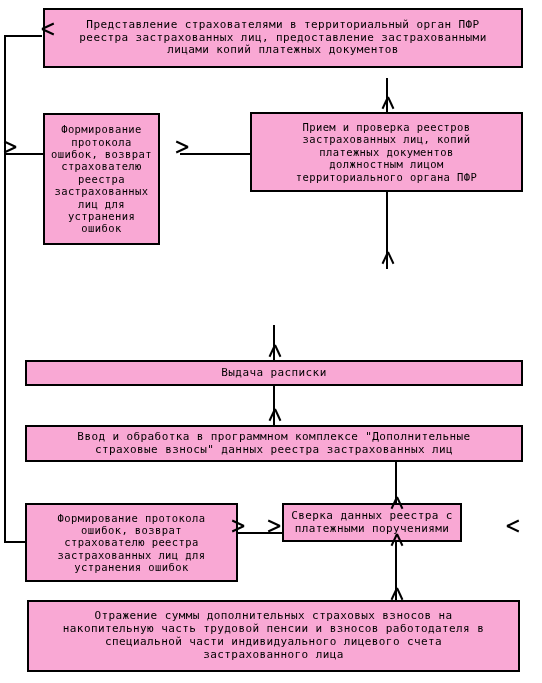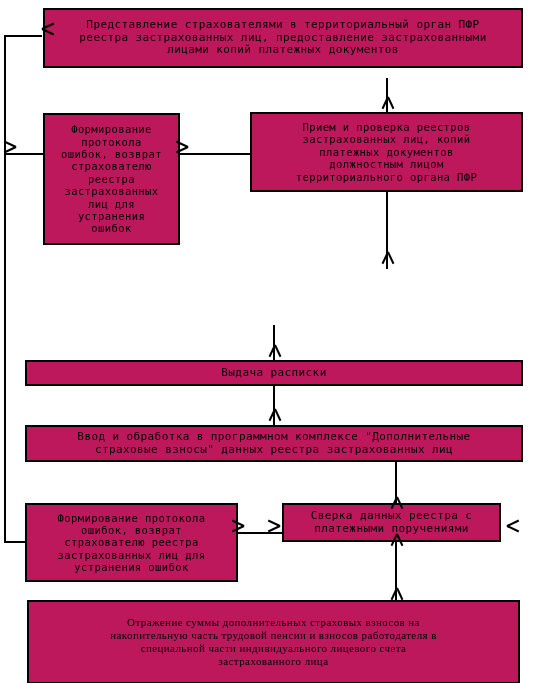--- a/index.html
+++ b/index.html
@@ -12,21 +12,21 @@
     width: 542px;
     height: 683px;
     background: #ffffff;
     overflow: hidden;
     font-family: "DejaVu Sans Mono", "Liberation Mono", monospace;
   }
   .node {
     position: absolute;
     box-sizing: border-box;
     border: 2px solid #000000;
-    background: #be185d;
+    background: #f9a8d4;
     display: flex;
     align-items: center;
     justify-content: center;
     text-align: center;
     color: #000000;
     z-index: 3;
   }
   .node .label {
     display: block;
     width: 100%;
@@ -119,21 +119,21 @@
   <div class="line-v" style="left:395px; top:542px; height:62px;"></div>
   <div class="head down" style="left:396px; top:534px;"></div>
   <div class="head down" style="left:396px; top:588px;"></div>
 
   <div class="node fs11" style="left:43px; top:8px; width:480px; height:60px;">
     <span class="label">Представление страхователями в территориальный орган ПФР
 реестра застрахованных лиц, предоставление застрахованными
 лицами копий платежных документов</span>
   </div>
 
-  <div class="node fs105" style="left:43px; top:113px; width:137px; height:132px;">
+  <div class="node fs105" style="left:43px; top:113px; width:117px; height:132px;">
     <span class="label">Формирование
 протокола
 ошибок, возврат
 страхователю
 реестра
 застрахованных
 лиц для
 устранения
 ошибок</span>
   </div>
@@ -157,25 +157,25 @@
   </div>
 
   <div class="node fs105" style="left:25px; top:503px; width:213px; height:79px;">
     <span class="label">Формирование протокола
 ошибок, возврат
 страхователю реестра
 застрахованных лиц для
 устранения ошибок</span>
   </div>
 
-  <div class="node fs11" style="left:282px; top:503px; width:219px; height:39px;">
+  <div class="node fs11" style="left:282px; top:503px; width:180px; height:39px;">
     <span class="label">Сверка данных реестра с
 платежными поручениями</span>
   </div>
 
-  <div class="node fs11" style="left:27px; top:600px; width:493px; height:84px;font-family:Liberation Serif, serif;">
+  <div class="node fs11" style="left:27px; top:600px; width:493px; height:72px;">
     <span class="label">Отражение суммы дополнительных страховых взносов на
 накопительную часть трудовой пенсии и взносов работодателя в
 специальной части индивидуального лицевого счета
 застрахованного лица</span>
   </div>
 
 </div>
 
 </body></html>

